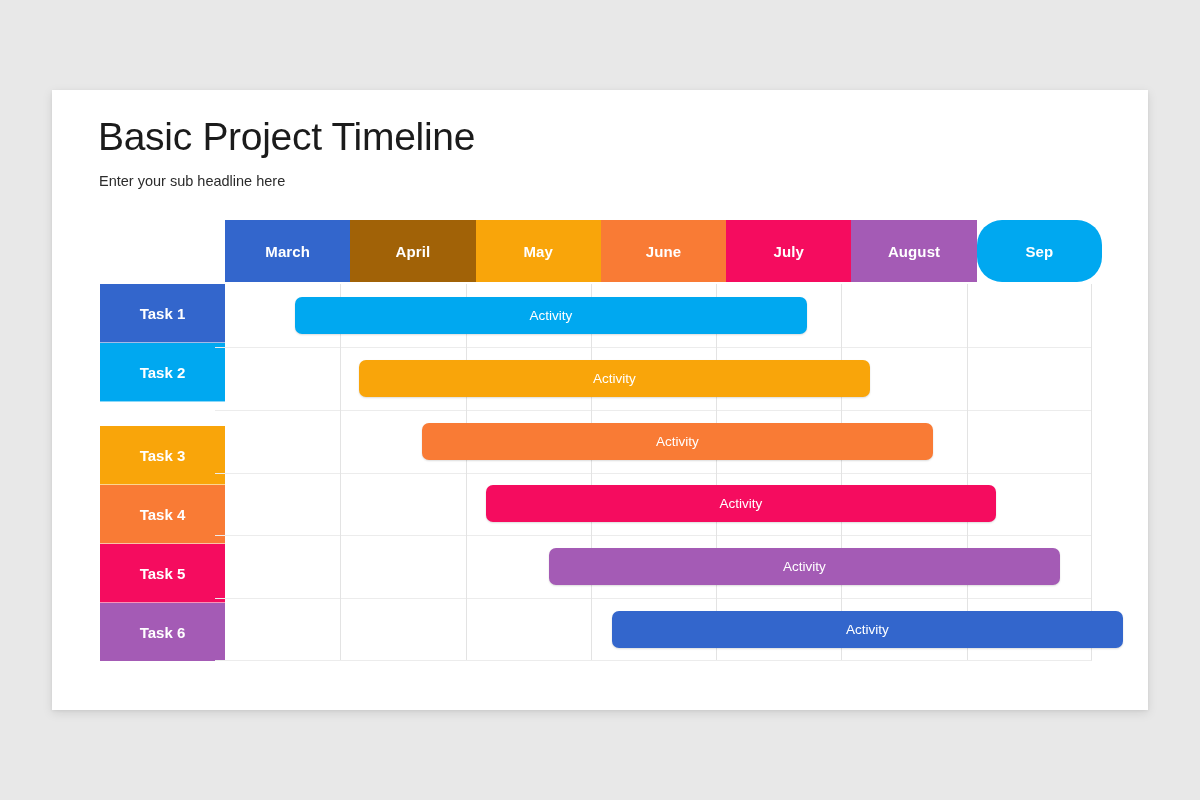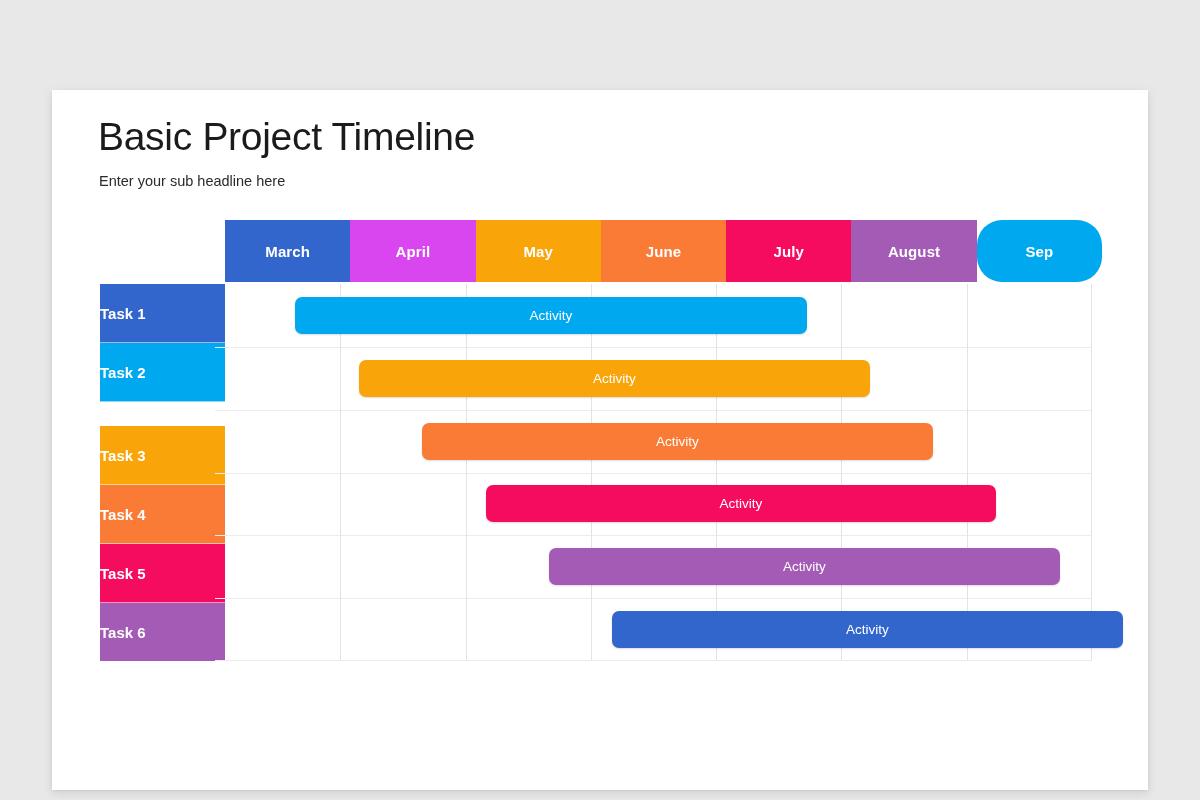--- a/index.html
+++ b/index.html
@@ -16,21 +16,21 @@
     font-family: "Liberation Sans", sans-serif;
     -webkit-font-smoothing: antialiased;
   }
 
   
   #slide-card {
     position: absolute;
     left: 52px;
     top: 90px;
     width: 1096px;
-    height: 700px;
+    height: 620px;
     background: #ffffff;
     box-shadow: 0 3px 10px rgba(0,0,0,0.10), 0 1px 3px rgba(0,0,0,0.06);
   }
 
   
   #page-title {
     position: absolute;
     left: 46px;
     top: 25px;
     font-size: 39px;
@@ -88,20 +88,21 @@
     width: 125px;
     height: 377px;
     display: flex;
     flex-direction: column;
   }
 
   .task-cell {
     flex: 1 1 0;
     display: flex;
     align-items: center;
+    justify-content: center;
     color: #ffffff;
     font-size: 15px;
     font-weight: 700;
     border-bottom: 1px solid rgba(255,255,255,0.55);
   }
   .task-cell:last-child { border-bottom: none; }
 
   
   #plot-area {
     position: absolute;
@@ -152,21 +153,21 @@
 
   <h1 id="page-title">Basic Project Timeline</h1>
   <p id="page-subtitle">Enter your sub headline here</p>
 
   <div id="gantt">
 
     <div id="month-header">
         <div class="month-cell" style="background: rgb(51, 102, 204);">
           <span>March</span>
         </div>
-        <div class="month-cell" style="background: #d946ef;">
+        <div class="month-cell" style="background: #a16207;">
           <span>April</span>
         </div>
         <div class="month-cell" style="background: rgb(249, 165, 10);">
           <span>May</span>
         </div>
         <div class="month-cell" style="background: rgb(249, 123, 53);">
           <span>June</span>
         </div>
         <div class="month-cell" style="background: rgb(245, 12, 95);">
           <span>July</span>

